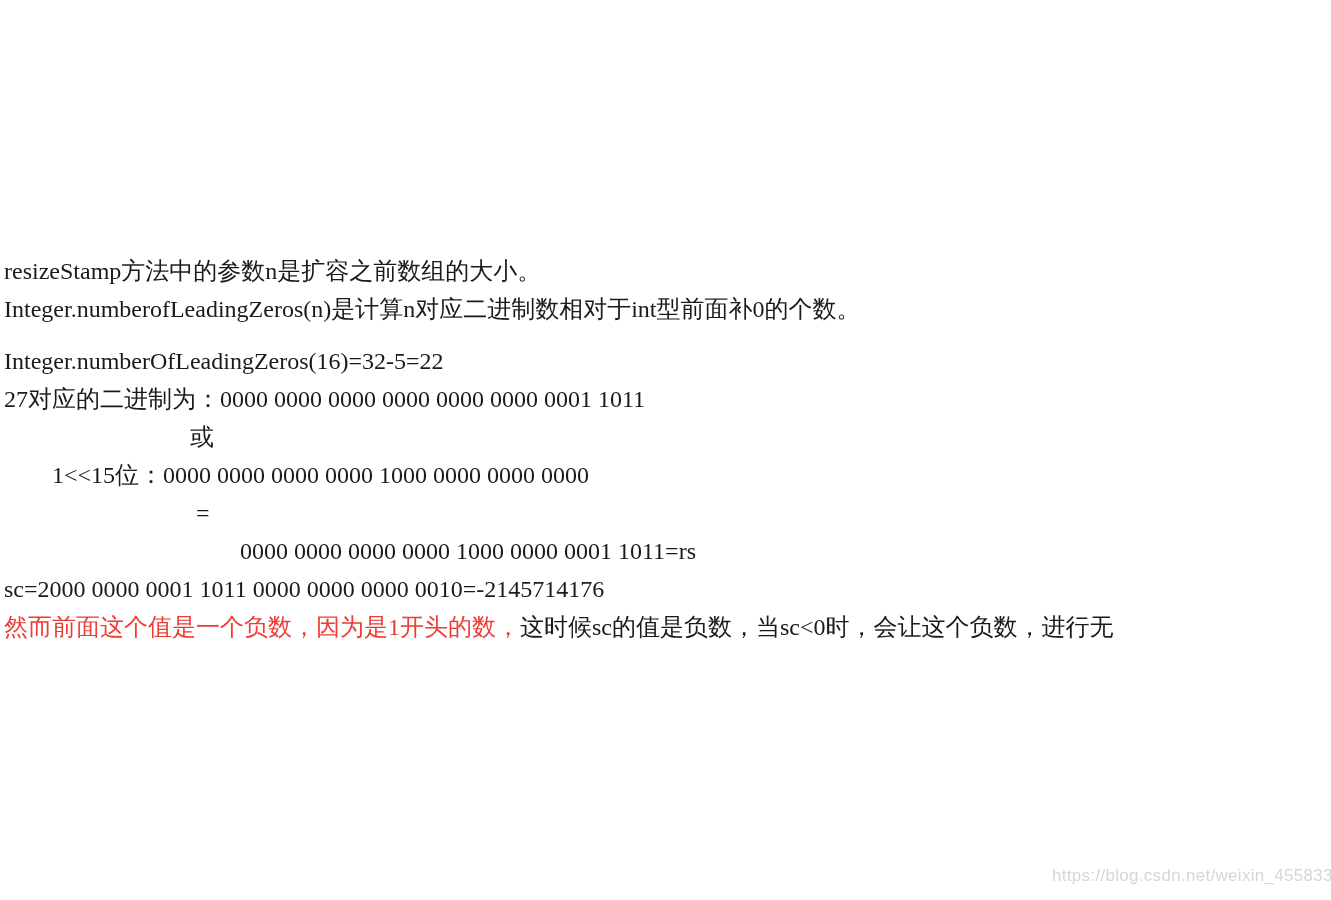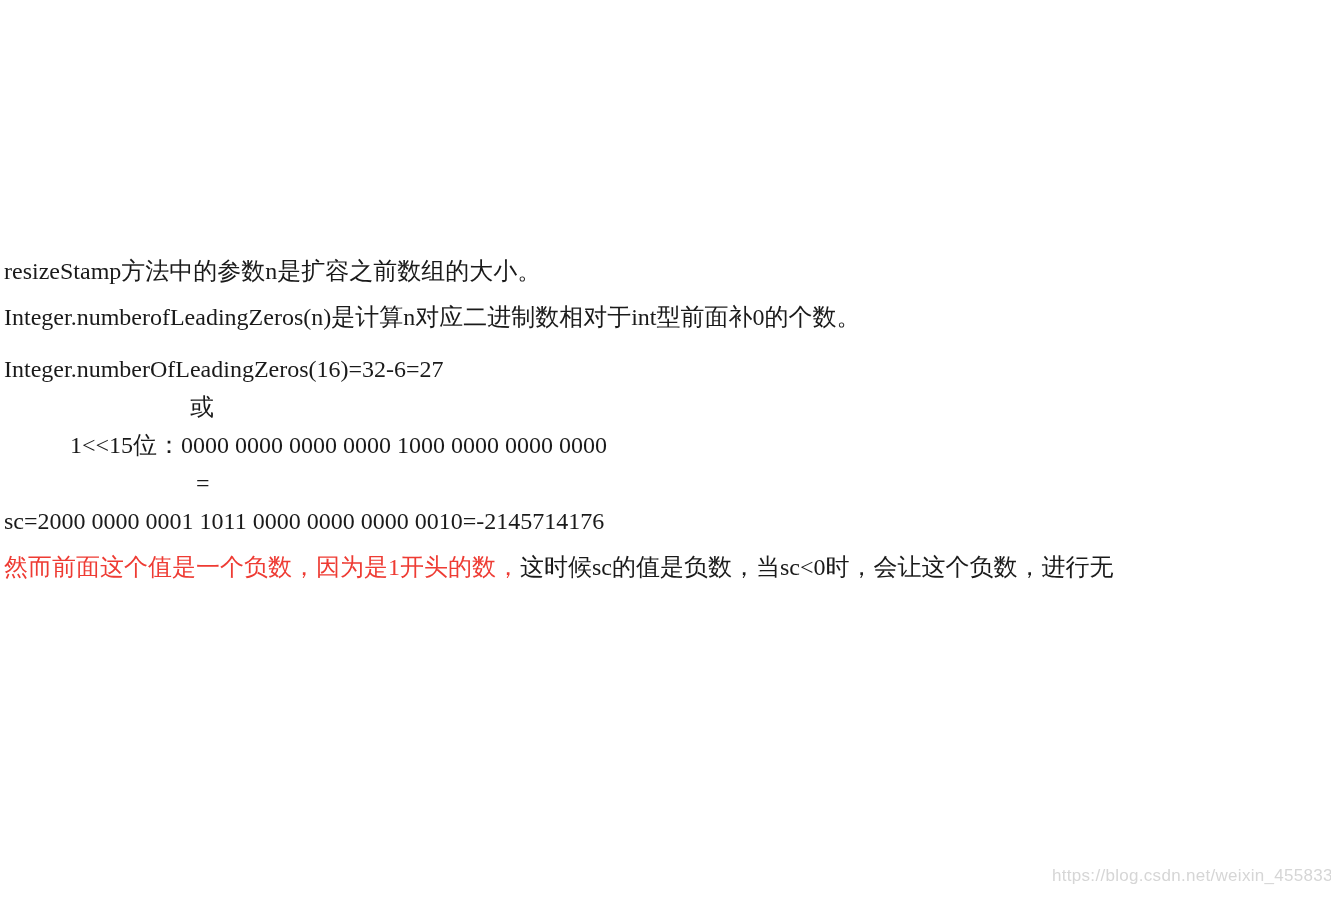--- a/index.html
+++ b/index.html
@@ -48,25 +48,25 @@
     width: 1331px;
   }
   .pline {
     font-size: 24px;
     line-height: 38px;
     white-space: pre;
     padding-left: 4px;
     color: #1a1a1a;
   }
   .pline.gap2 { margin-top: 14px; }
-  .pline.gap4 { margin-top: 8px; }
+  .pline.gap4 { margin-top: 0; }
   .red { color: #ee3b33; }
 
   .indent-or   { padding-left: 190px; }
-  .indent-shift{ padding-left: 70px; }
+  .indent-shift{ padding-left: 52px; }
   .indent-eq   { padding-left: 196px; }
   .indent-res  { padding-left: 240px; }
 
   
   .watermark {
     position: absolute;
     left: 1052px;
     top: 866px;
     font-size: 17px;
     color: #d6d6d6;
@@ -84,24 +84,26 @@
     <div class="code-line" id="code-line-1"></div>
     <div class="code-line" id="code-line-2"></div>
     <div class="code-line tight" id="code-line-3"></div>
     <div class="code-line tight" id="code-line-4"></div>
     <div class="code-line tight" id="code-line-5"></div>
   </div>
 
   <div class="prose">
     <div class="pline">resizeStamp方法中的参数n是扩容之前数组的大小。</div>
     <div class="pline gap4">Integer.numberofLeadingZeros(n)是计算n对应二进制数相对于int型前面补0的个数。</div>
-    <div class="pline gap2">Integer.numberOfLeadingZeros(16)=32-6=27</div>
+    <div class="pline gap2">Integer.numberOfLeadingZeros(16)=32-5=22</div>
+    <div class="pline gap4">27对应的二进制为：0000 0000 0000 0000 0000 0000 0001 1011</div>
     <div class="pline indent-or">或</div>
     <div class="pline indent-shift">1&lt;&lt;15位：0000 0000 0000 0000 1000 0000 0000 0000</div>
     <div class="pline indent-eq">=</div>
+    <div class="pline indent-res gap4">0000 0000 0000 0000 1000 0000 0001 1011=rs</div>
     <div class="pline">sc=2000 0000 0001 1011 0000 0000 0000 0010=-2145714176</div>
     <div class="pline gap4"><span class="red">然而前面这个值是一个负数，因为是1开头的数，</span><span>这时候sc的值是负数，当sc&lt;0时，会让这个负数，进行无</span></div>
 
   </div>
 
   <div class="watermark">https://blog.csdn.net/weixin_45583303</div>
 
 </div>
 
 </body></html>

